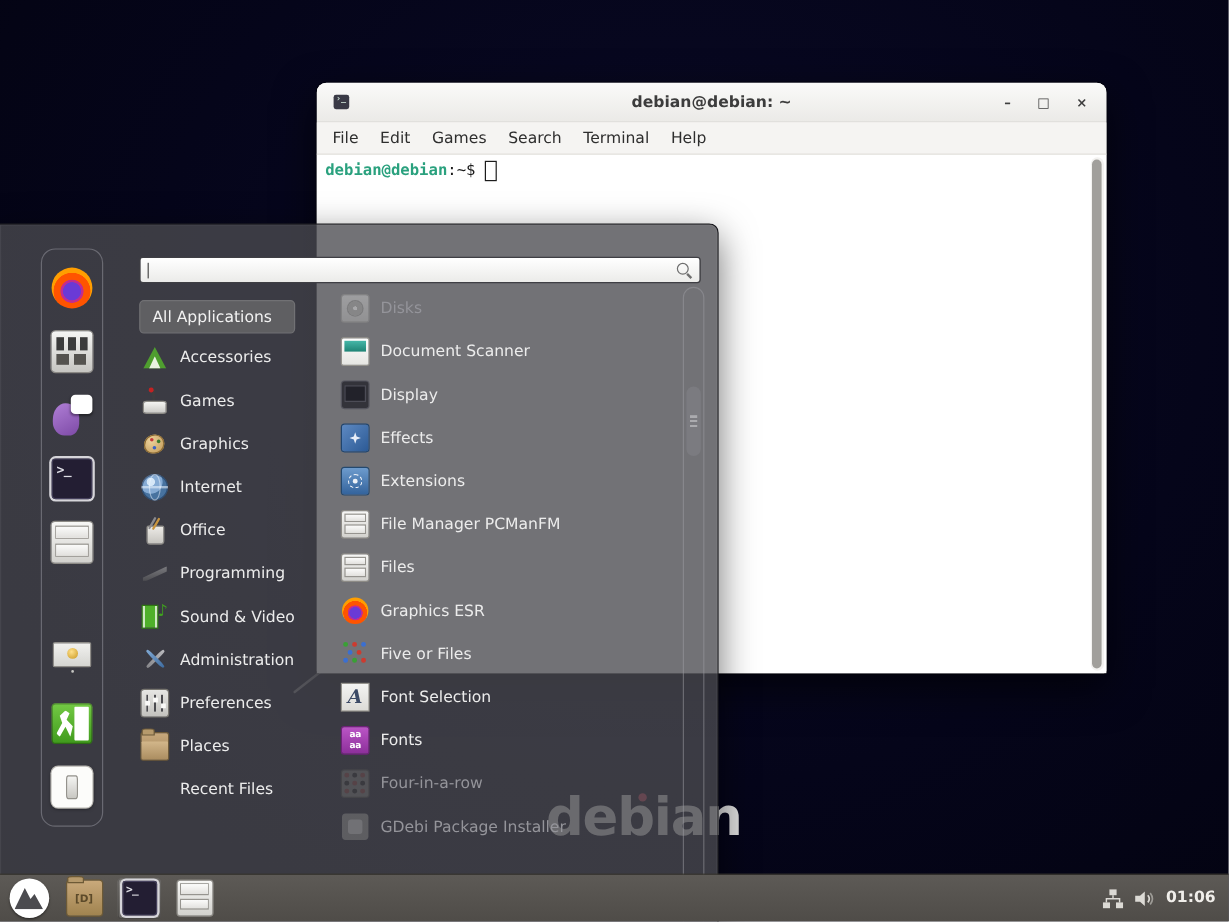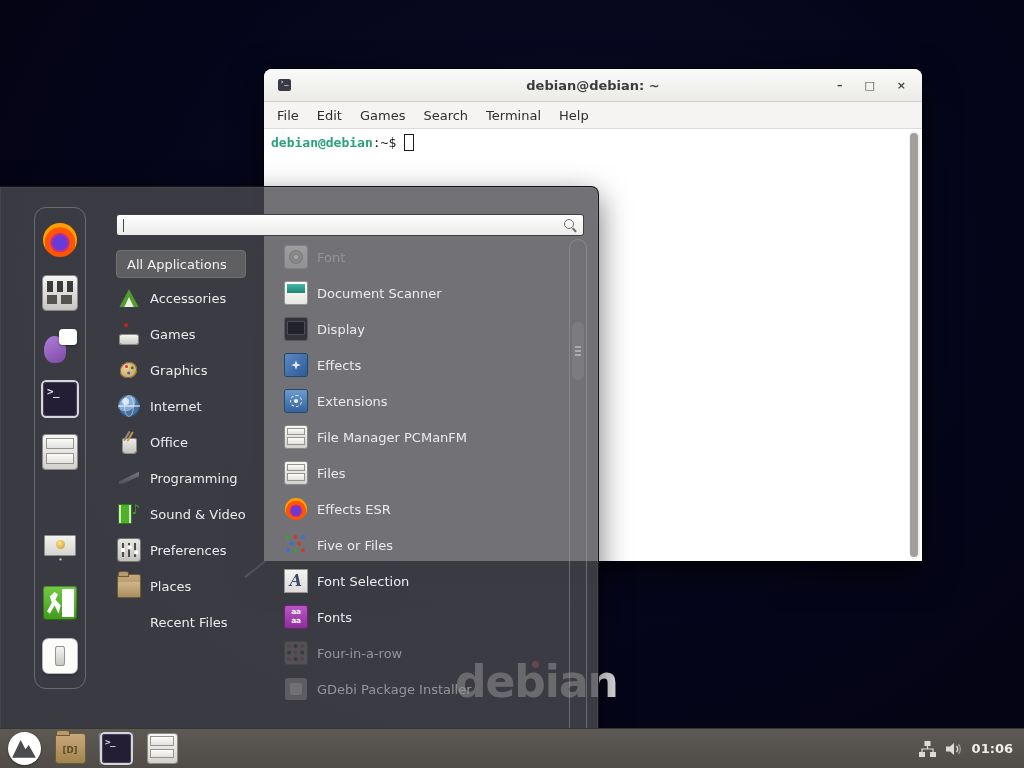--- a/index.html
+++ b/index.html
@@ -235,36 +235,40 @@
         </div>
         <div class="cat-row">
           <span class="ic ic-programming"></span>
           <span class="lbl">Programming</span>
         </div>
         <div class="cat-row">
           <span class="ic ic-soundvideo"></span>
           <span class="lbl">Sound &amp; Video</span>
         </div>
         <div class="cat-row">
+          <span class="ic ic-administration"></span>
+          <span class="lbl">Administration</span>
+        </div>
+        <div class="cat-row">
           <span class="ic ic-preferences"></span>
           <span class="lbl">Preferences</span>
         </div>
         <div class="cat-row">
           <span class="ic ic-places"></span>
           <span class="lbl">Places</span>
         </div>
         <div class="cat-row">
           <span class="ic ic-none"></span>
           <span class="lbl">Recent Files</span>
         </div>
       </div>
     <div class="app-col" id="app-col">
         <div class="app-row disabled">
           <span class="ic ic-disks"></span>
-          <span class="lbl">Font</span>
+          <span class="lbl">Disks</span>
         </div>
         <div class="app-row">
           <span class="ic ic-docscanner"></span>
           <span class="lbl">Document Scanner</span>
         </div>
         <div class="app-row">
           <span class="ic ic-display"></span>
           <span class="lbl">Display</span>
         </div>
         <div class="app-row">
@@ -278,21 +282,21 @@
         <div class="app-row">
           <span class="ic ic-filecabinet"></span>
           <span class="lbl">File Manager PCManFM</span>
         </div>
         <div class="app-row">
           <span class="ic ic-filecabinet"></span>
           <span class="lbl">Files</span>
         </div>
         <div class="app-row">
           <span class="ic ic-firefox"></span>
-          <span class="lbl">Effects ESR</span>
+          <span class="lbl">Graphics ESR</span>
         </div>
         <div class="app-row">
           <span class="ic ic-fiveormore"></span>
           <span class="lbl">Five or Files</span>
         </div>
         <div class="app-row">
           <span class="ic ic-fontselection"></span>
           <span class="lbl">Font Selection</span>
         </div>
         <div class="app-row">

